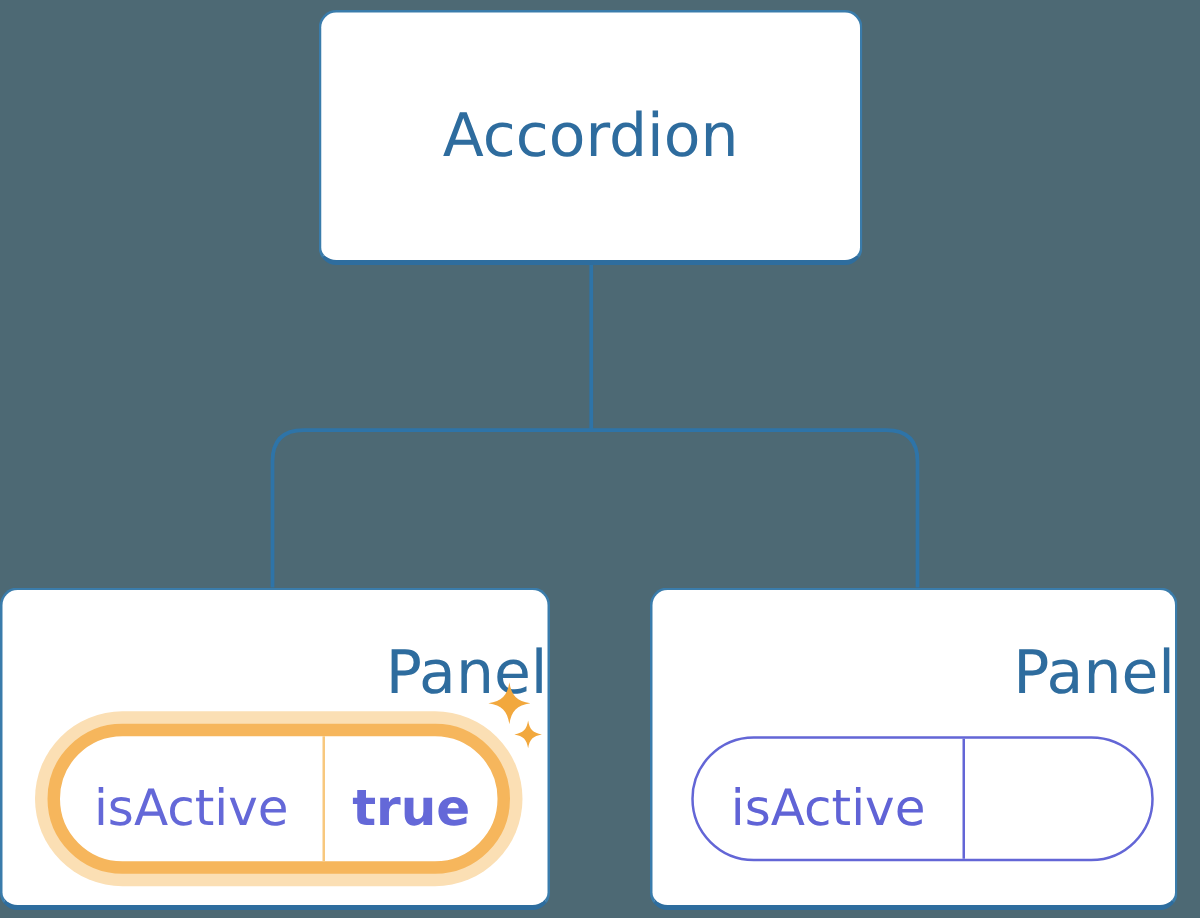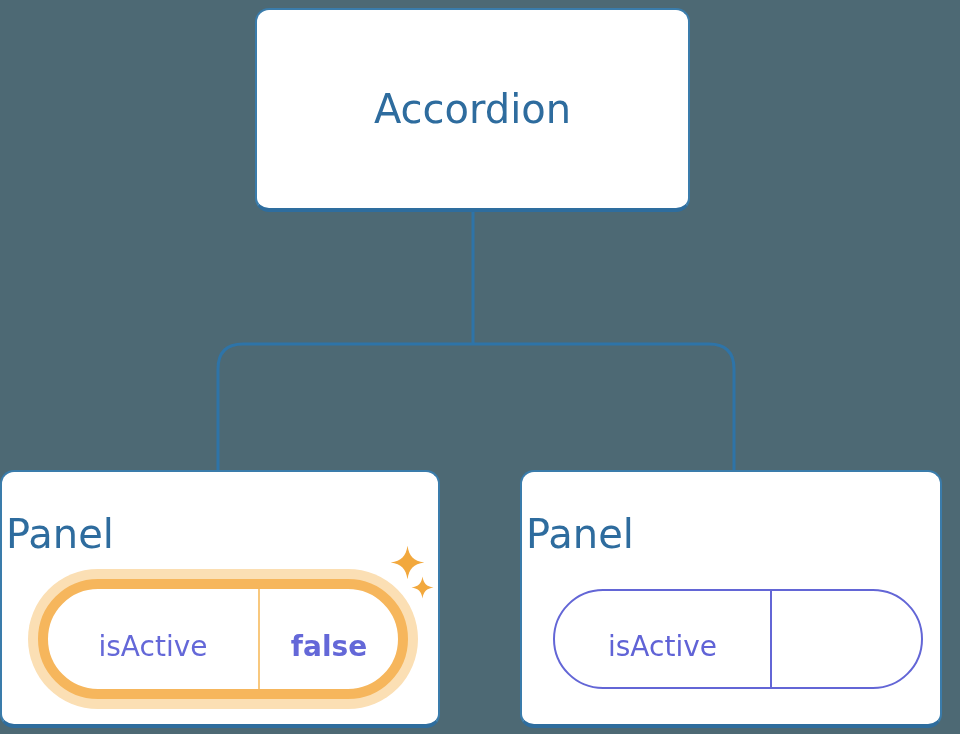--- a/index.html
+++ b/index.html
@@ -27,27 +27,27 @@
   }
   .accordion {
     left: 255px; top: 8px;
     width: 435px; height: 204px;
     display: flex; align-items: center; justify-content: center;
   }
   .panel-left  { left: 0px;   top: 470px; width: 440px; height: 258px; }
   .panel-right { left: 520px; top: 470px; width: 422px; height: 258px; }
   .node-label {
     color: #2e6c9e;
-    font-size: 40px;
+    font-size: 48px;
     line-height: 1;
   }
   .panel-title {
     position: absolute;
-    top: 42px; left: 4px; right: 0;
-    text-align: left;
+    top: 42px; left: 16px; right: 0;
+    text-align: right;
   }
   .pill {
     position: absolute;
     display: flex;
     align-items: stretch;
     border-radius: 999px;
     background: #ffffff;
   }
   .pill-active {
     left: 36px; top: 107px;
@@ -55,21 +55,21 @@
     border: 10px solid #f6b65c;
     box-shadow: 0 0 0 10px #fbdfb4;
   }
   .pill-idle {
     left: 31px; top: 117px;
     width: 370px; height: 100px;
     border: 2px solid #6366d6;
   }
   .cell {
     display: flex; align-items: center; justify-content: center;
-    font-size: 28px;
+    font-size: 40px;
     color: #6063d6;
     line-height: 1;
     margin-top: 15px;
   }
   .pill-active .cell { color: #6468d8; }
   .cell-name-active  { width: 210px; }
   .cell-value-active { flex: 1; font-weight: 700; color: #524fd0; }
   .cell-name-idle    { width: 215px; }
   .cell-value-idle   { flex: 1; }
   .divider { width: 2px; flex: 0 0 2px; }
@@ -92,21 +92,21 @@
   <div class="node accordion">
     <span class="node-label">Accordion</span>
   </div>
 
   <div class="node panel-left">
     <div class="node-label panel-title">Panel</div>
 
     <div class="pill pill-active">
       <span class="cell cell-name-active">isActive</span>
       <span class="divider divider-active"></span>
-      <span class="cell cell-value-active">false</span>
+      <span class="cell cell-value-active">true</span>
     </div>
 
     <svg class="sparkle sparkle-big" viewBox="0 0 100 100" xmlns="http://www.w3.org/2000/svg">
       <path fill="currentColor" d="M50 2 C55 33 67 45 98 50 C67 55 55 67 50 98 C45 67 33 55 2 50 C33 45 45 33 50 2 Z"></path>
     </svg>
     <svg class="sparkle sparkle-small" viewBox="0 0 100 100" xmlns="http://www.w3.org/2000/svg">
       <path fill="currentColor" d="M50 2 C55 33 67 45 98 50 C67 55 55 67 50 98 C45 67 33 55 2 50 C33 45 45 33 50 2 Z"></path>
     </svg>
   </div>
 

